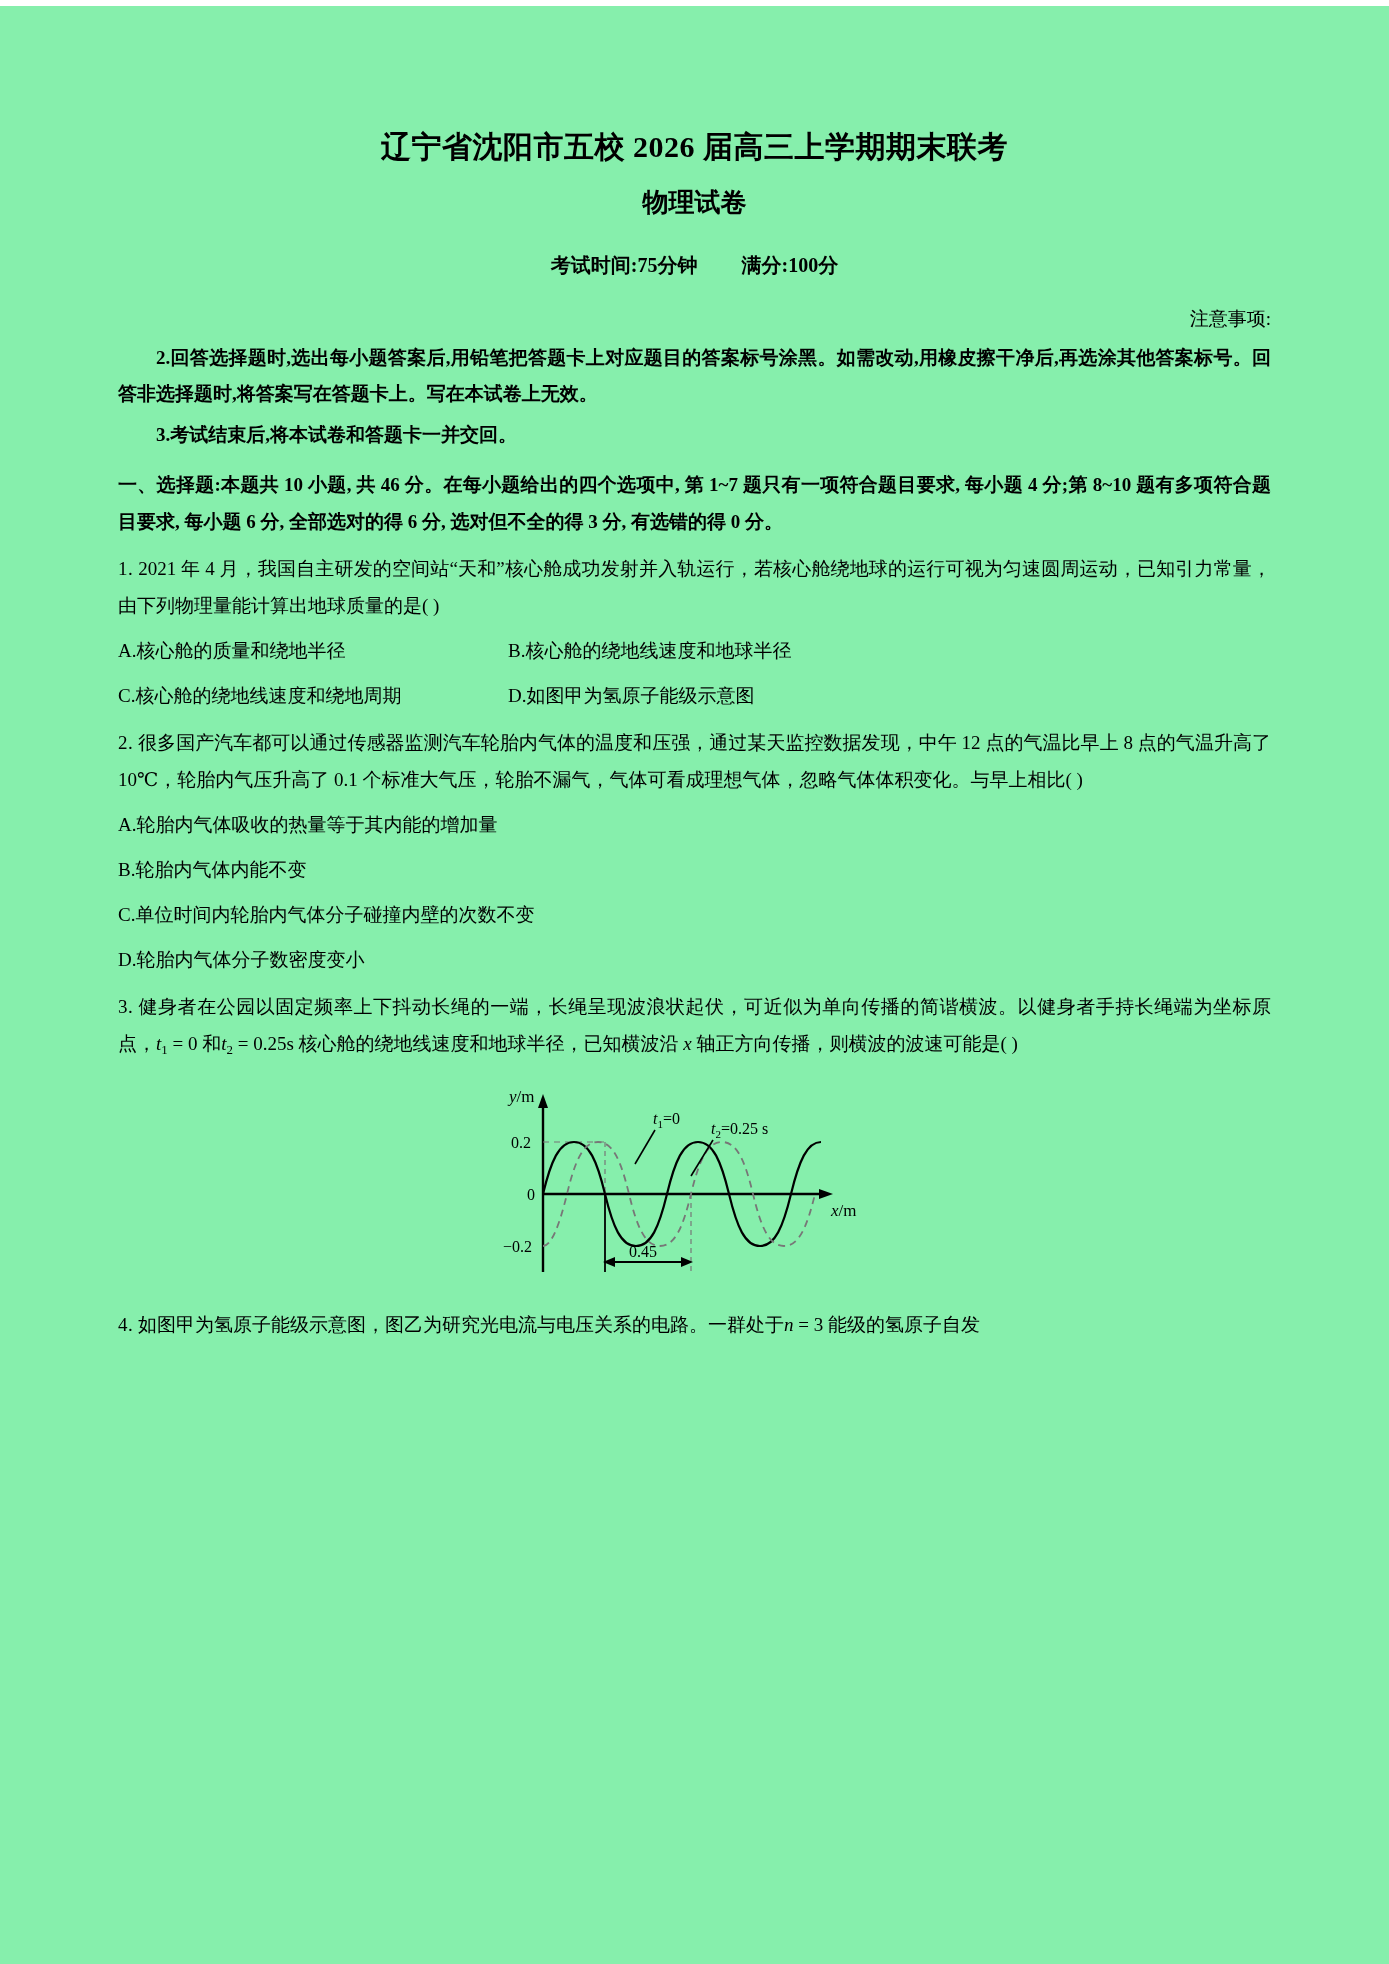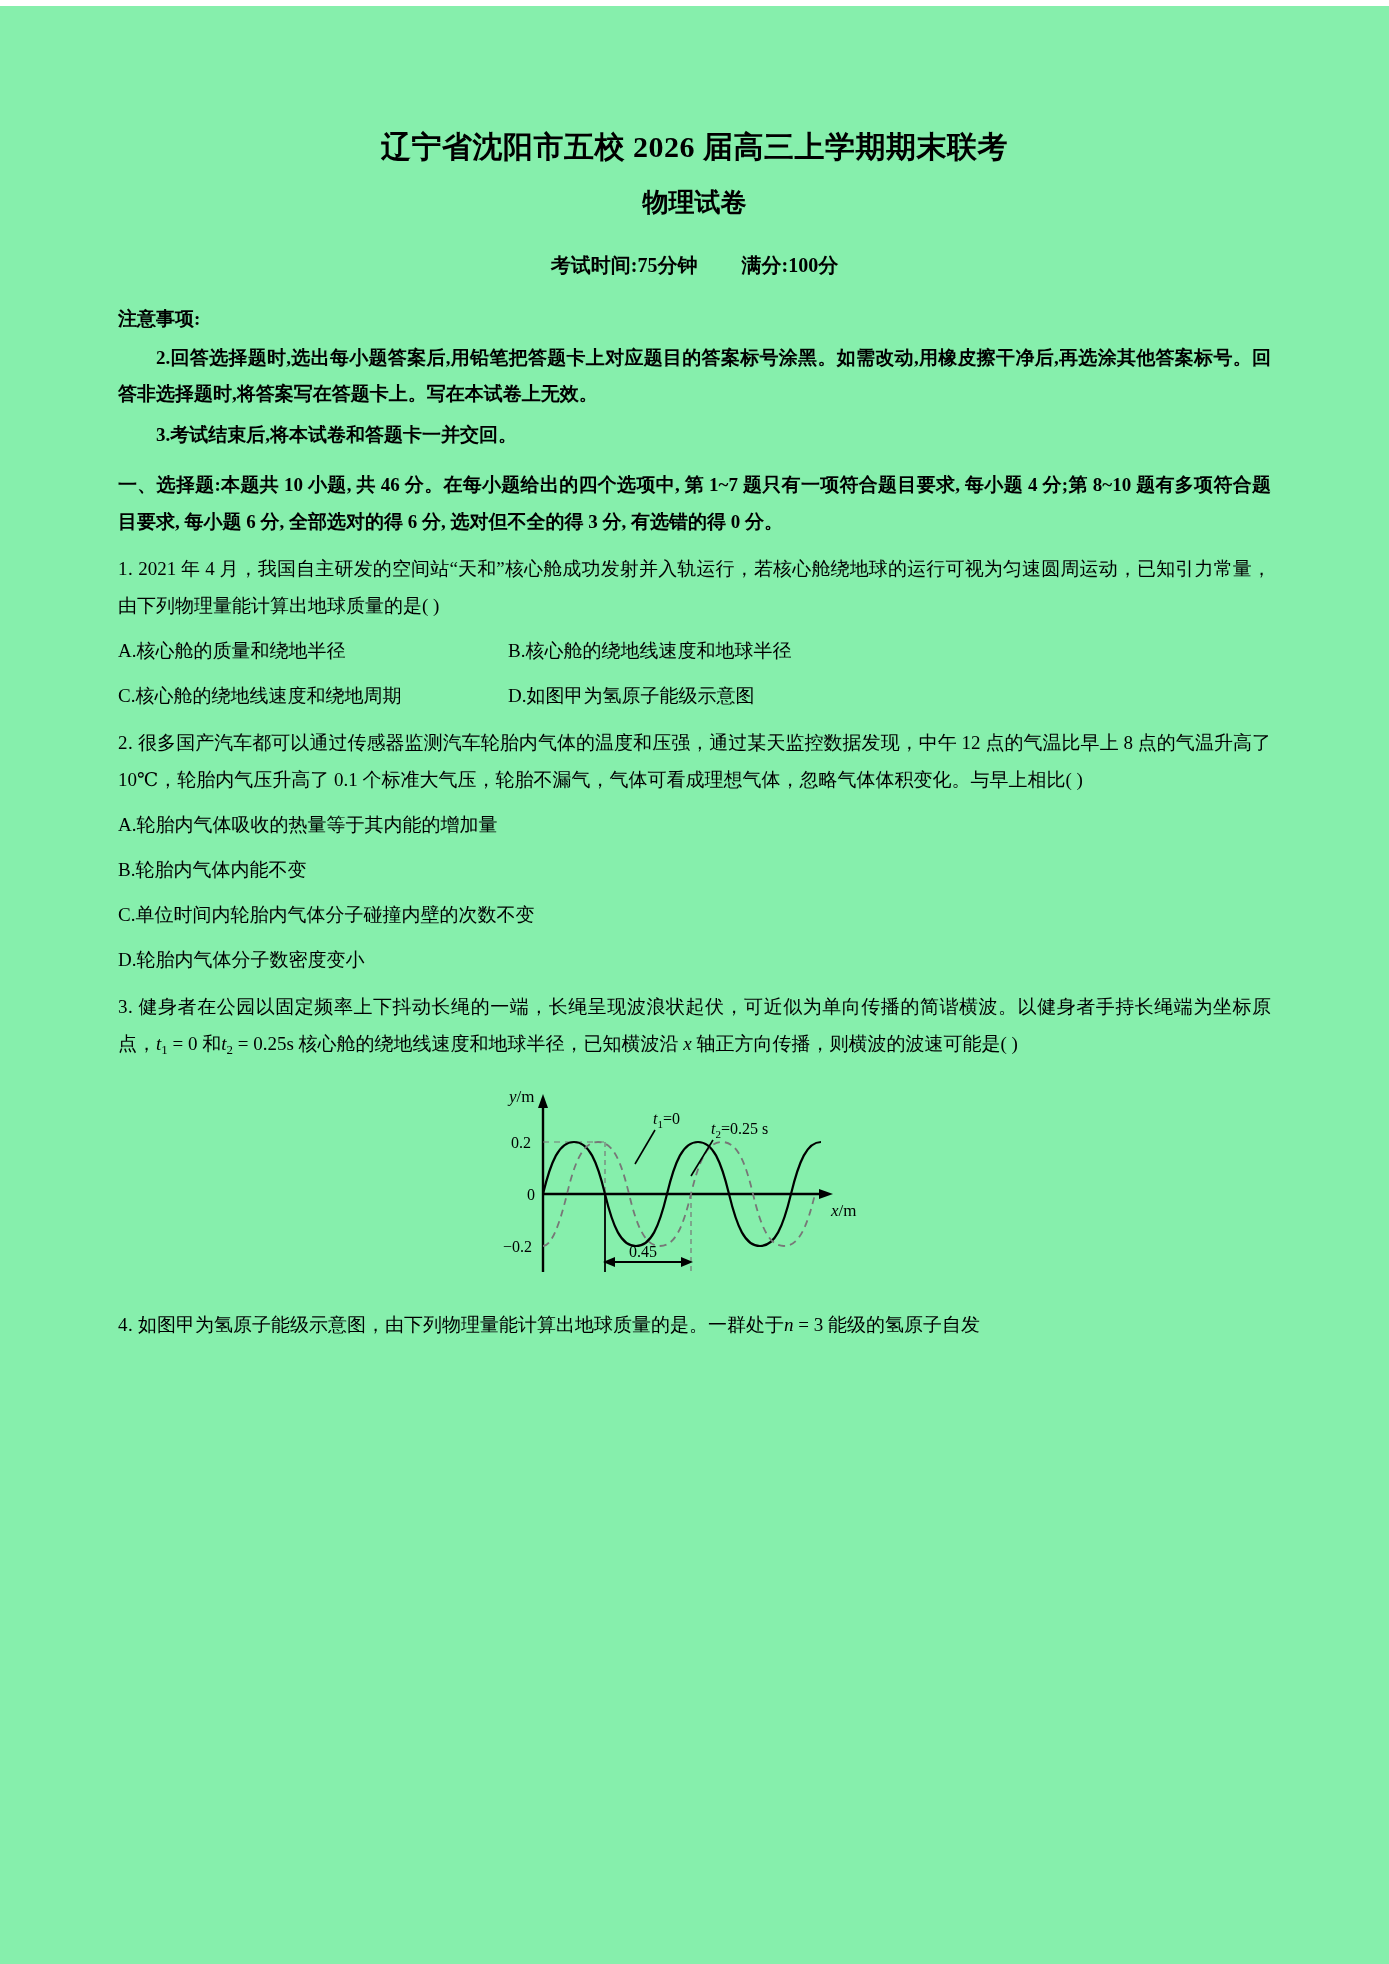--- a/index.html
+++ b/index.html
@@ -43,23 +43,24 @@
     font-weight: bold;
     margin: 28px 0 0 0;
     line-height: 1.5;
   }
   .exam-meta .gap {
     display: inline-block;
     width: 34px;
   }
   .notice-title {
     font-size: 19px;
-    font-weight: bold;
+    font-weight: normal;
     margin: 24px 0 0 0;
     line-height: 1.6;
+    text-align: right;
   }
   .notice-item {
     font-size: 19px;
     font-weight: bold;
     text-indent: 2em;
     line-height: 1.85;
     margin: 6px 0 0 0;
     text-align: justify;
   }
   .section-head {
@@ -193,16 +194,16 @@
       <text x="158" y="48" font-family="Liberation Serif, serif" font-size="16"><tspan font-style="italic">t</tspan><tspan font-size="11" dy="4">1</tspan><tspan dy="-4">=0</tspan></text>
       <line x1="160" y1="54" x2="140" y2="88" stroke="#000" stroke-width="1.6"></line>
       <text x="216" y="58" font-family="Liberation Serif, serif" font-size="16"><tspan font-style="italic">t</tspan><tspan font-size="11" dy="4">2</tspan><tspan dy="-4">=0.25 s</tspan></text>
       <line x1="218" y1="64" x2="196" y2="100" stroke="#000" stroke-width="1.6"></line>
     </svg>
   </div>
 
 
   <p class="q-text">
     <span class="q-num">4.</span>
-    <span>如图甲为氢原子能级示意图，由下列物理量能计算出地球质量的是。一群处于</span><i>n</i><span> = 3 能级的氢原子自发</span>
+    <span>如图甲为氢原子能级示意图，图乙为研究光电流与电压关系的电路。一群处于</span><i>n</i><span> = 3 能级的氢原子自发</span>
   </p>
 
 </div>
 
 </body></html>

